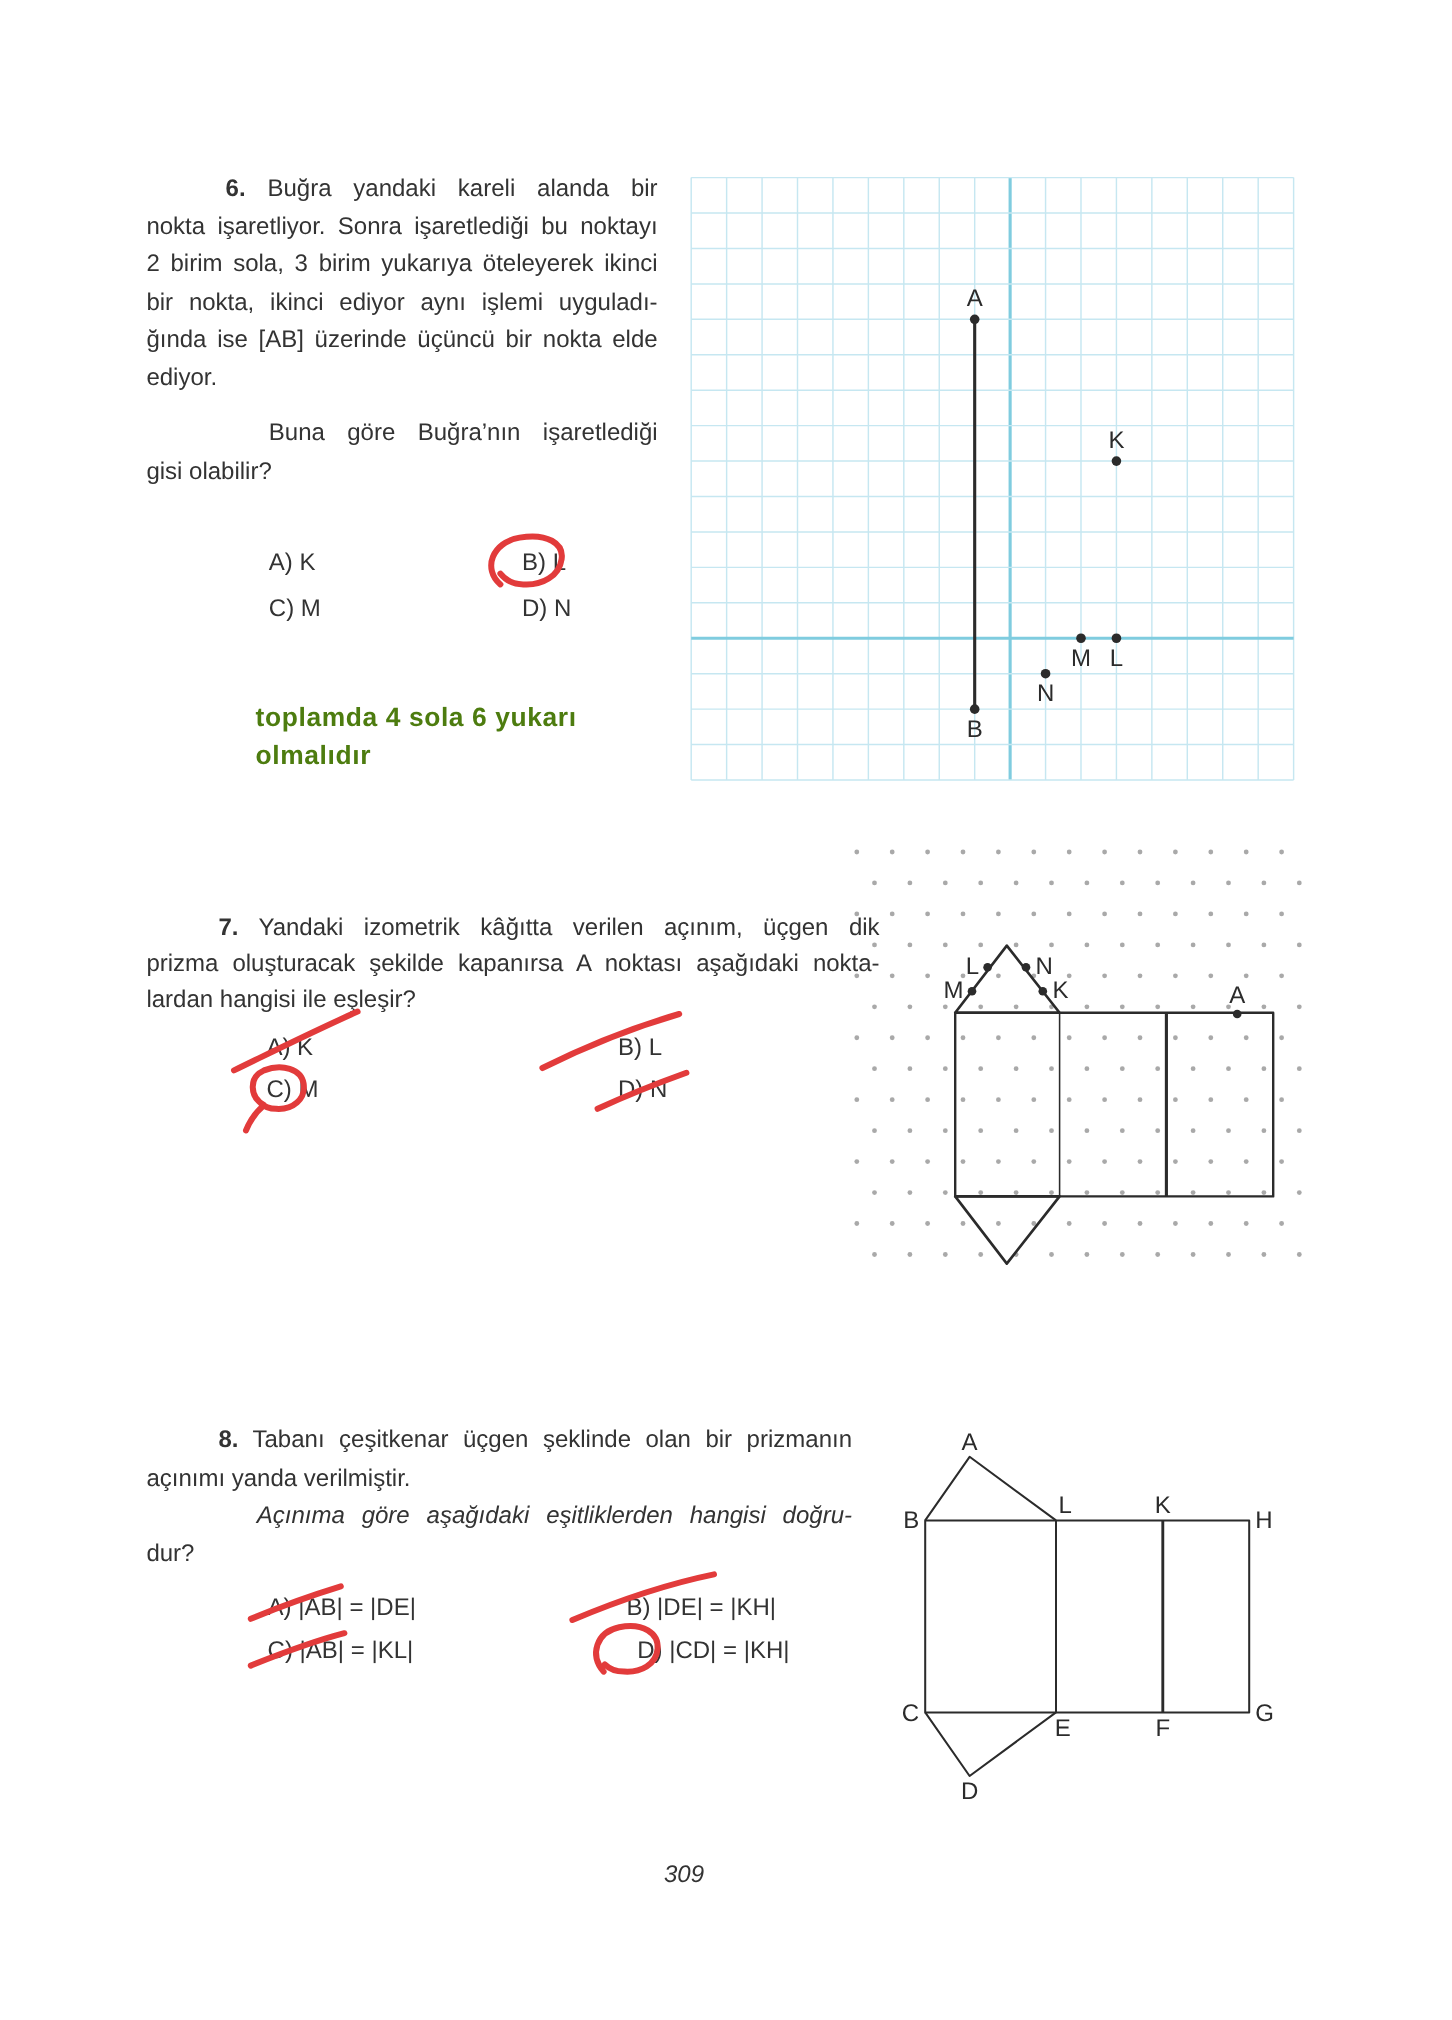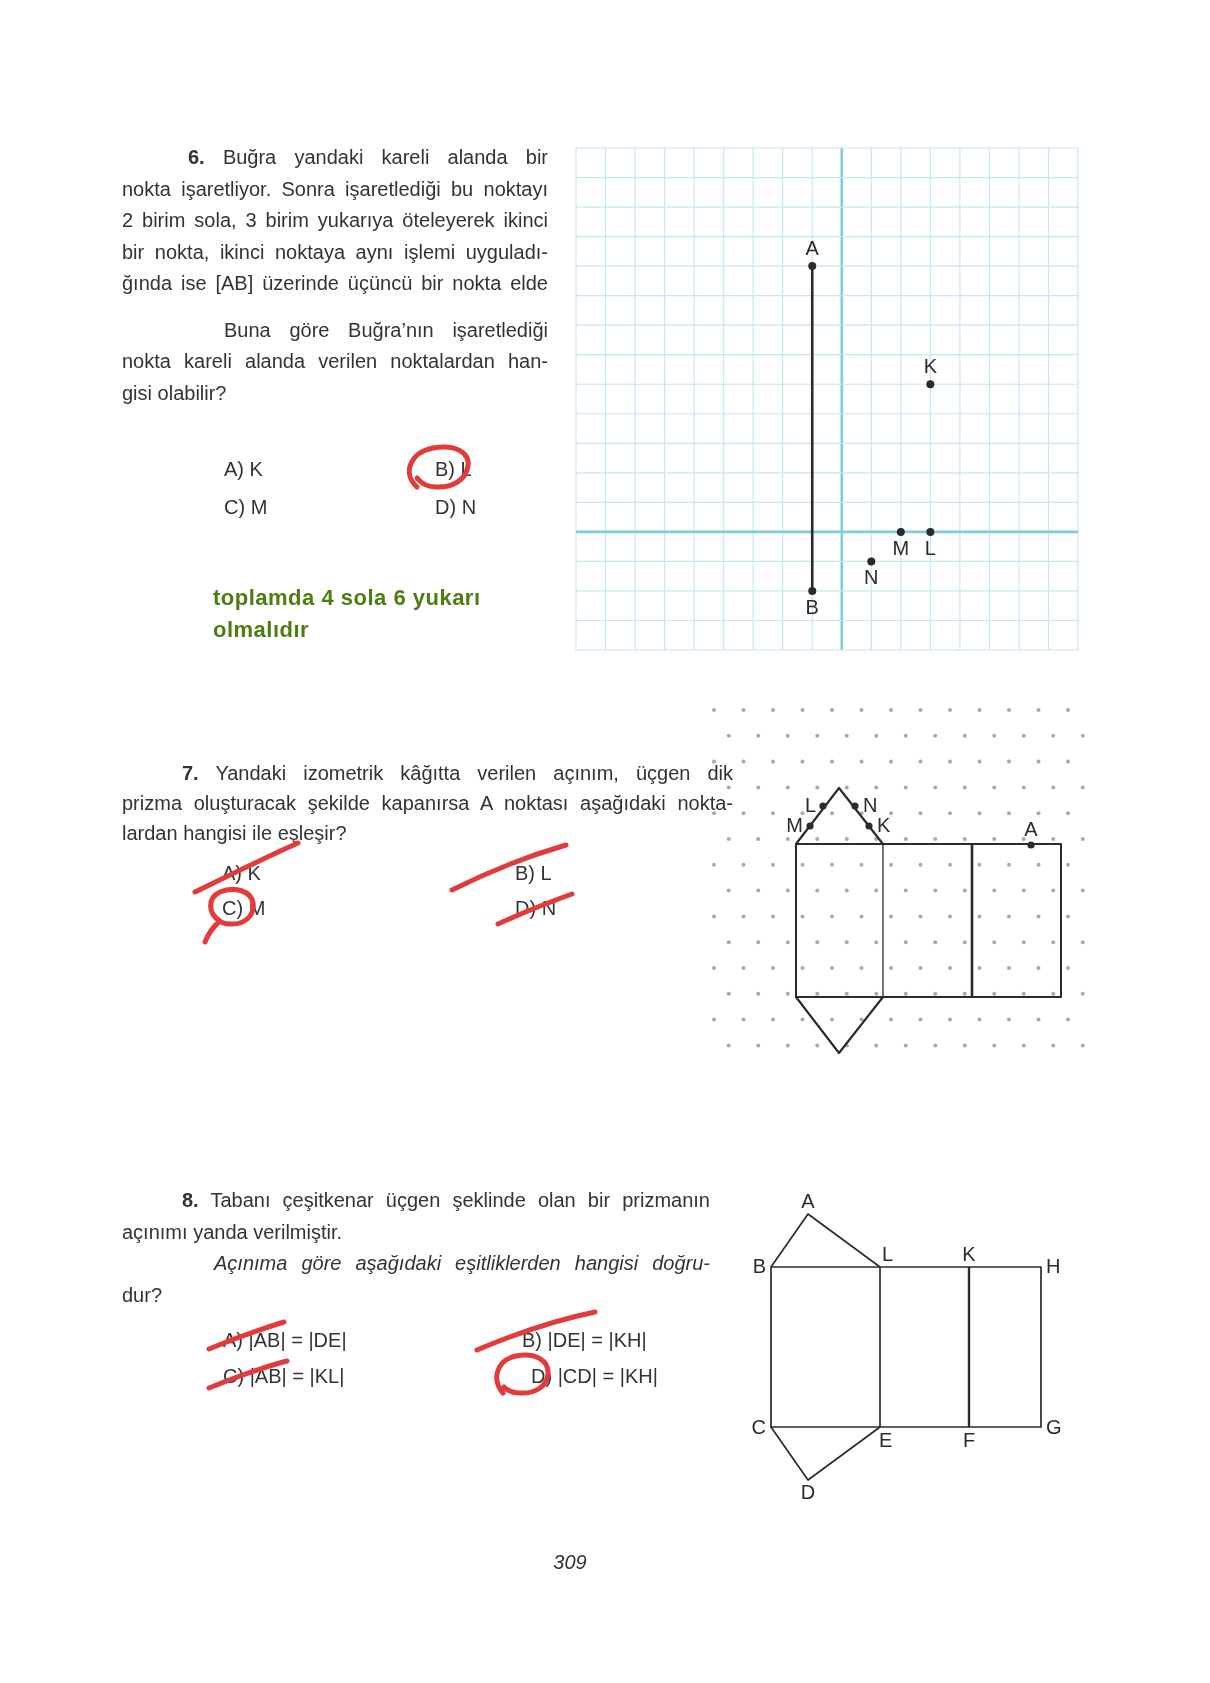--- a/index.html
+++ b/index.html
@@ -19,24 +19,24 @@
 </style>
 </head>
 <body>
 
 <div class="page">
 
   <div class="tb lh1" style="left:122px; top:142px; width:426px;">
     <div class="jl" style="text-indent:66px;"><b>6.</b> <span>Buğra yandaki kareli alanda bir</span></div>
     <div class="jl">nokta işaretliyor. Sonra işaretlediği bu noktayı</div>
     <div class="jl">2 birim sola, 3 birim yukarıya öteleyerek ikinci</div>
-    <div class="jl">bir nokta, ikinci noktaya aynı işlemi uyguladı-</div>
+    <div class="jl">bir nokta, ikinci ediyor aynı işlemi uyguladı-</div>
     <div class="jl">ğında ise [AB] üzerinde üçüncü bir nokta elde</div>
+    <div>ediyor.</div>
     <div class="jl" style="text-indent:102px; margin-top:15px;">Buna göre Buğra’nın işaretlediği</div>
-    <div class="jl">nokta kareli alanda verilen noktalardan han-</div>
     <div>gisi olabilir?</div>
   </div>
 
   <div class="opt" style="left:224px; top:456px;">A) K</div>
   <div class="opt" style="left:435px; top:456px;">B) L</div>
   <div class="opt" style="left:224px; top:494px;">C) M</div>
   <div class="opt" style="left:435px; top:494px;">D) N</div>
 
   <div class="note" style="left:213px; top:583px;">toplamda 4 sola 6 yukarı</div>
   <div class="note" style="left:213px; top:615px;">olmalıdır</div>

